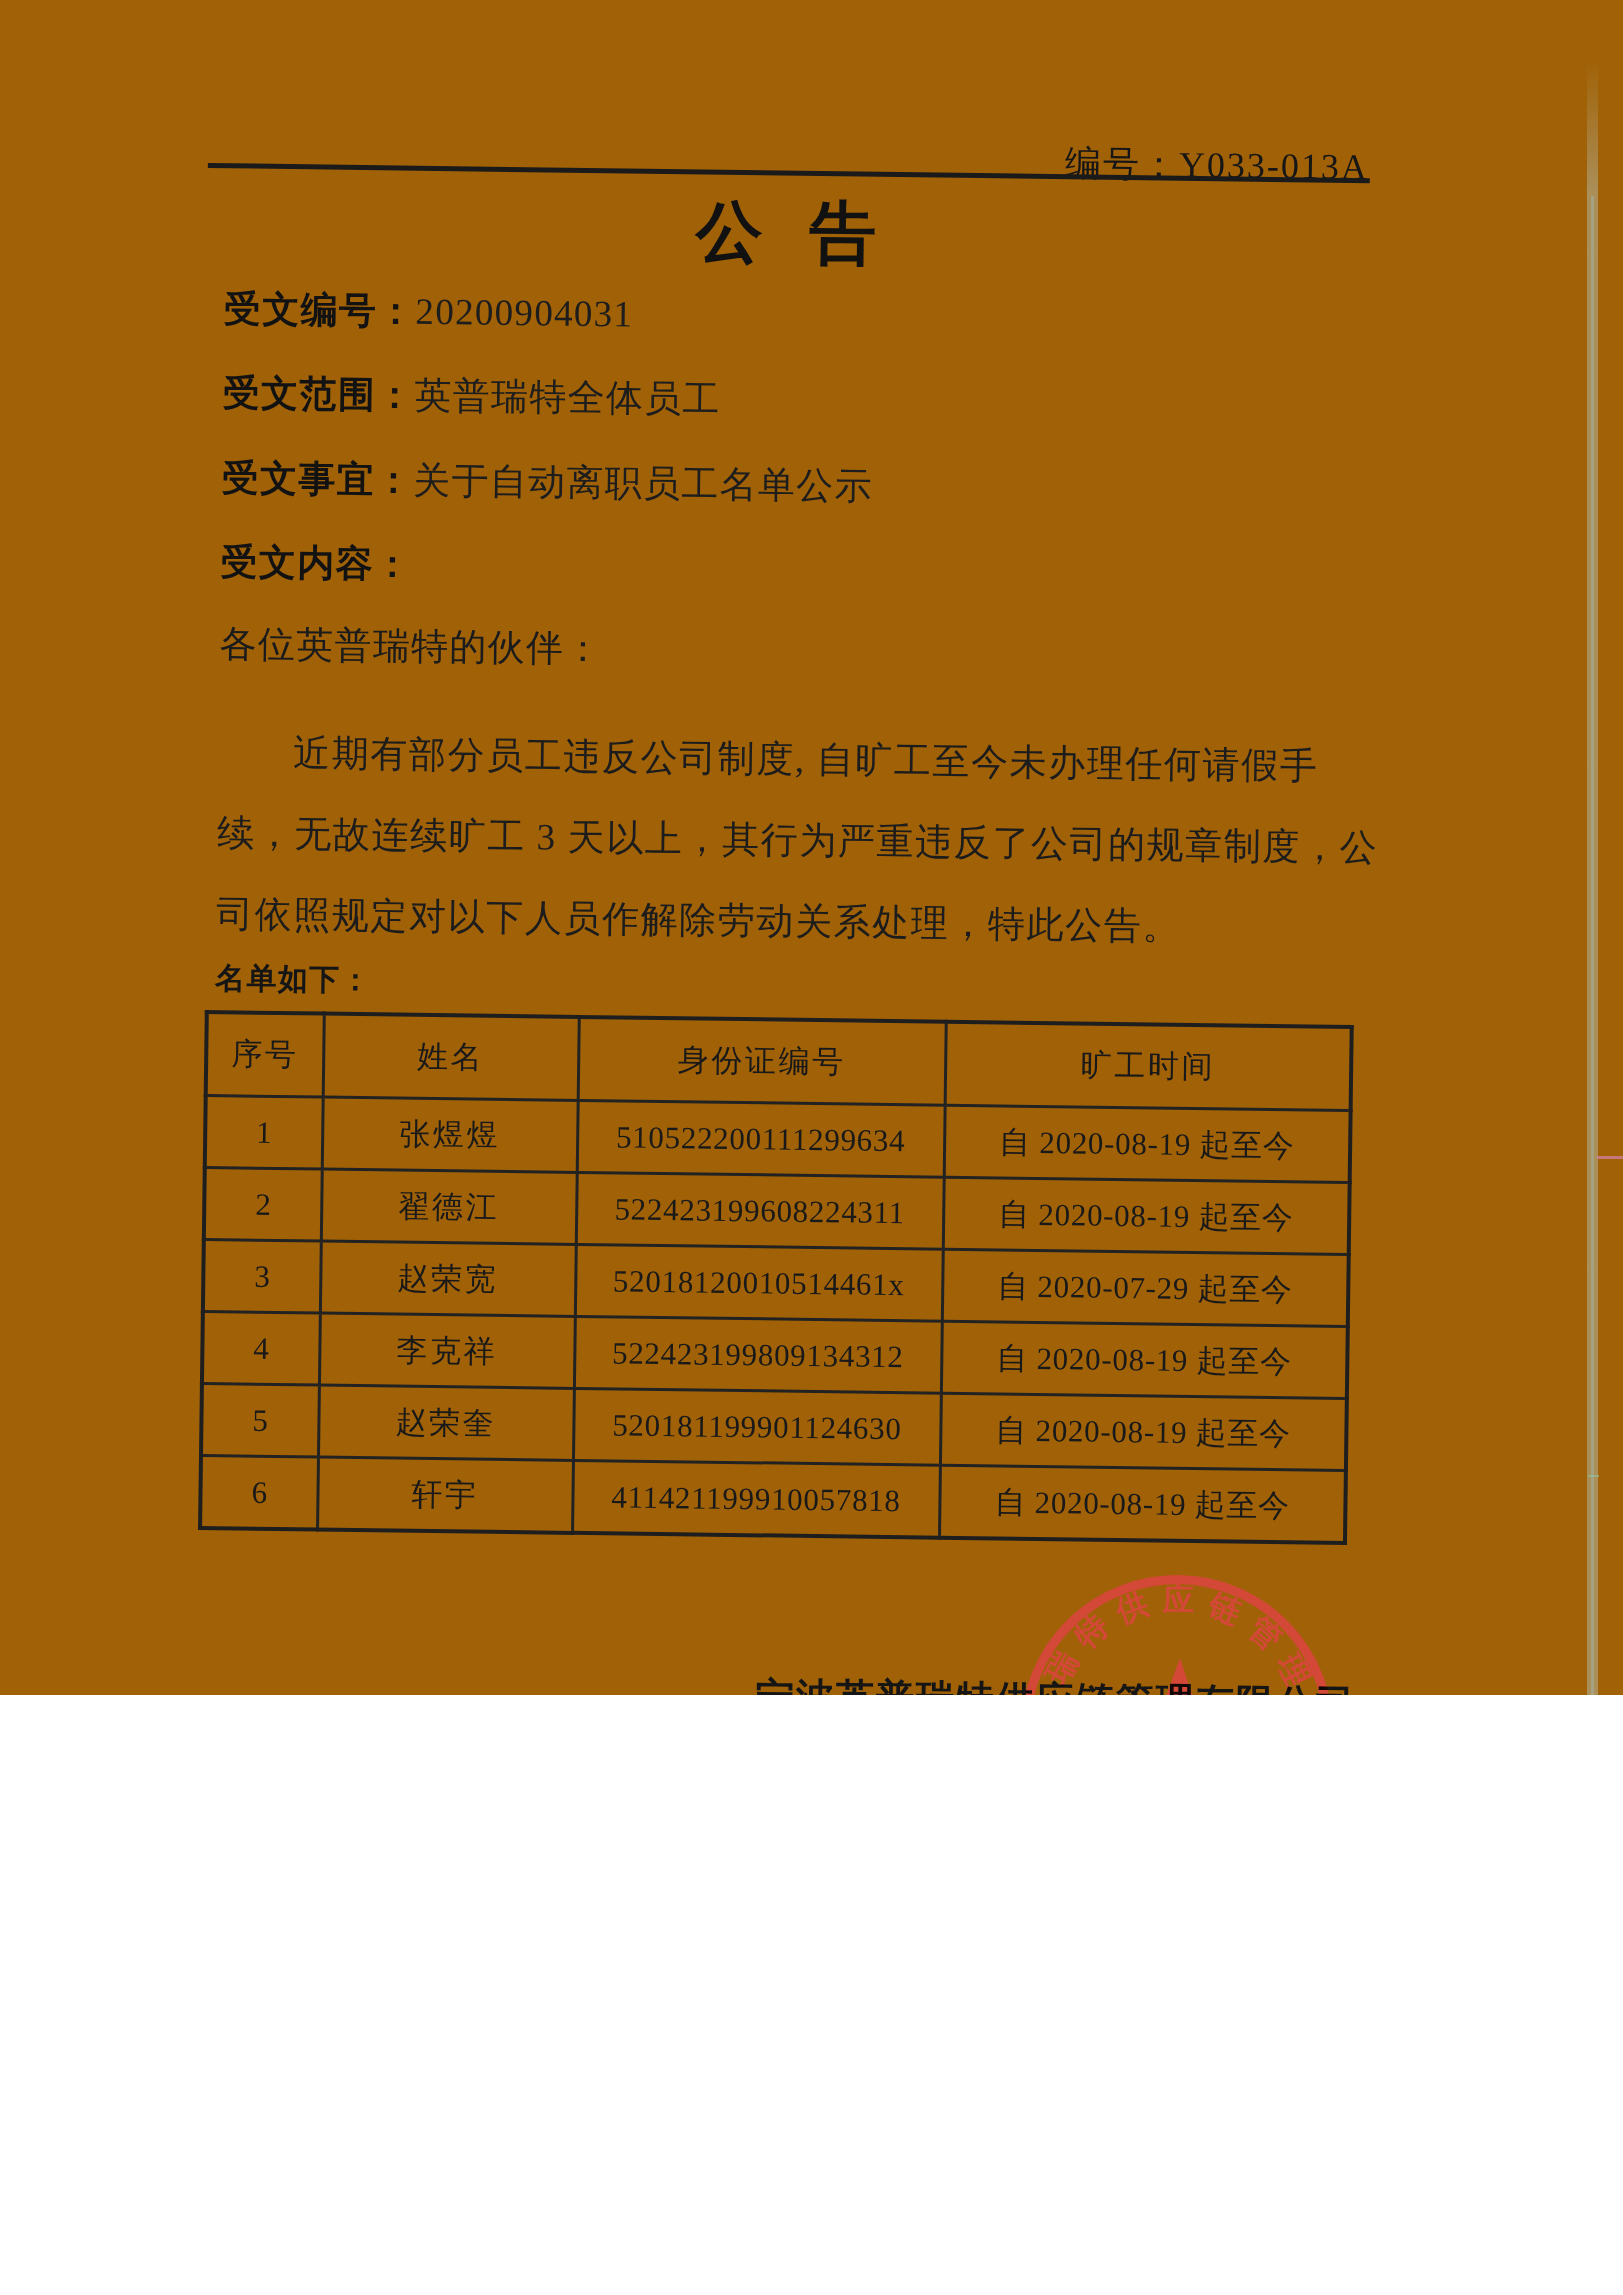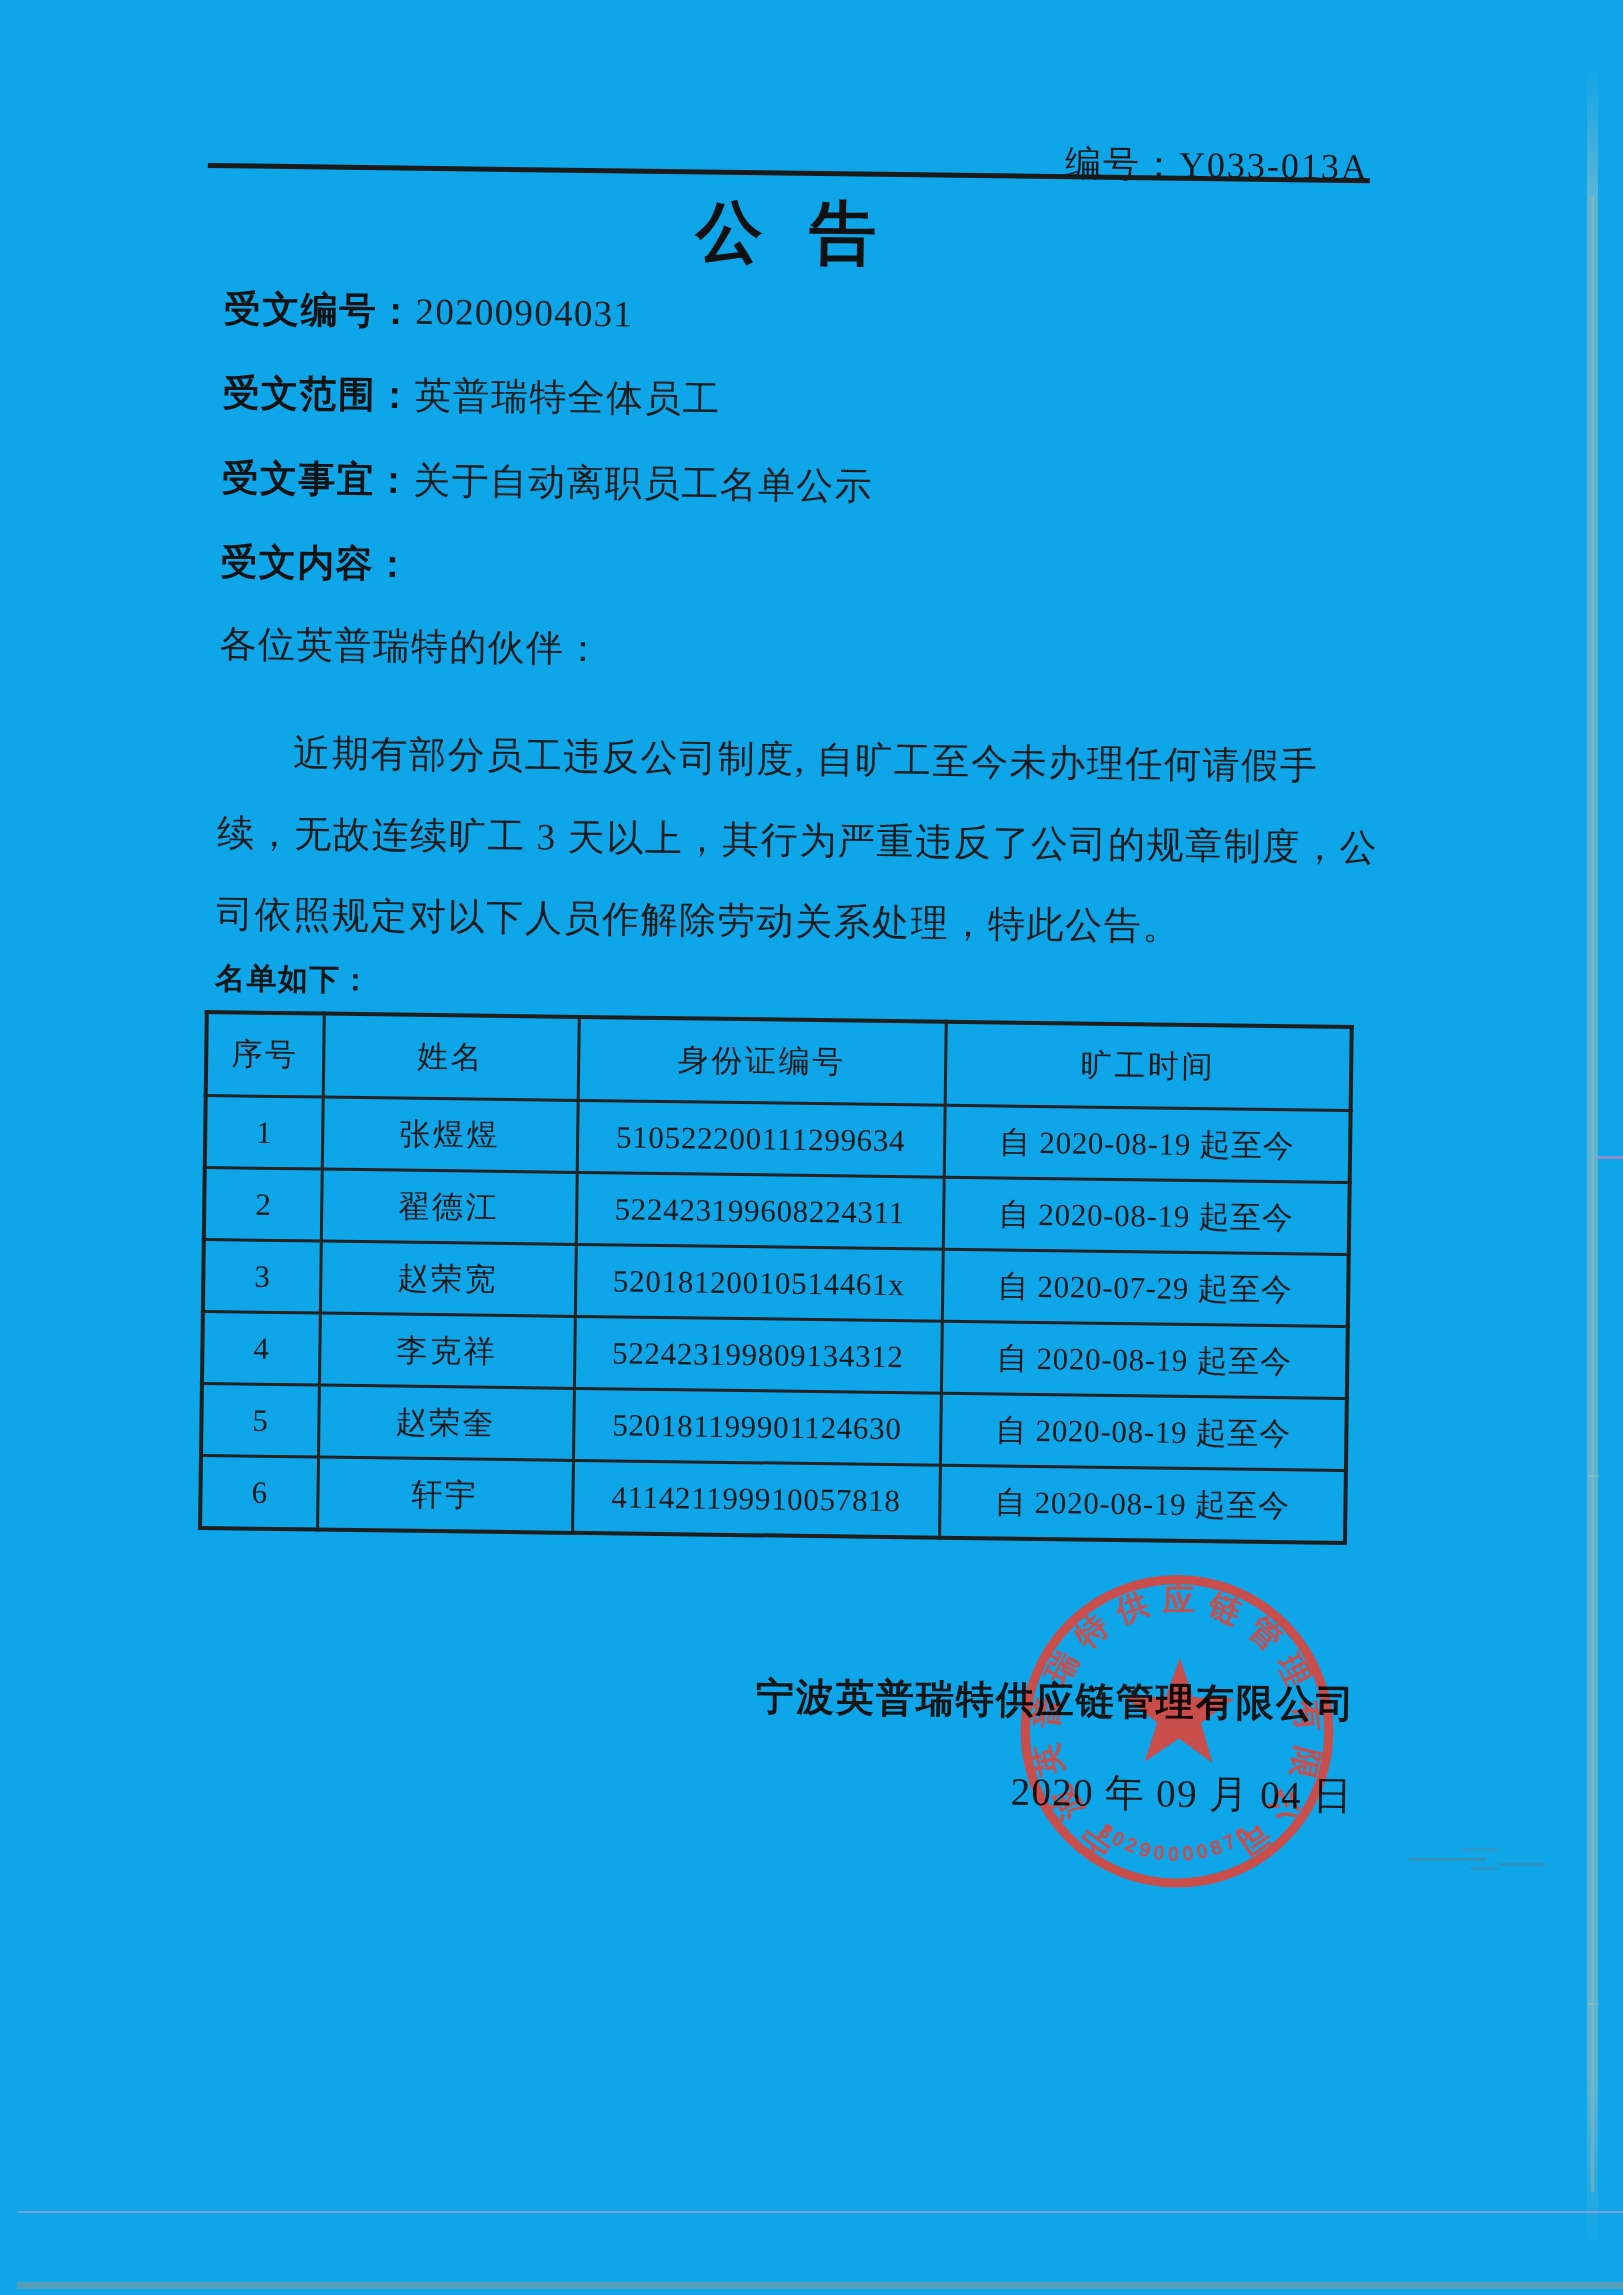--- a/index.html
+++ b/index.html
@@ -1,19 +1,19 @@
 <!DOCTYPE html>
 <html style="font-size:10.5px"><head>
 <meta charset="utf-8">
 <style>
   html,body{margin:0;padding:0;background:#ffffff;}
   .page{
     position:relative;
-    width:1623px;height:2295px;
-    background:#0ea5e9;
+    width:1623px;height:1695px;
+    background:#a16207;
     overflow:hidden;
     font-family:"Liberation Serif","DejaVu Serif",serif;
     color:#1b1b1b;
   }
   .tilt{
     position:absolute;left:0;top:0;width:1623px;height:2295px;
     transform:rotate(0.75deg);
     transform-origin:209px 157px;
   }
   .abs{position:absolute;}

